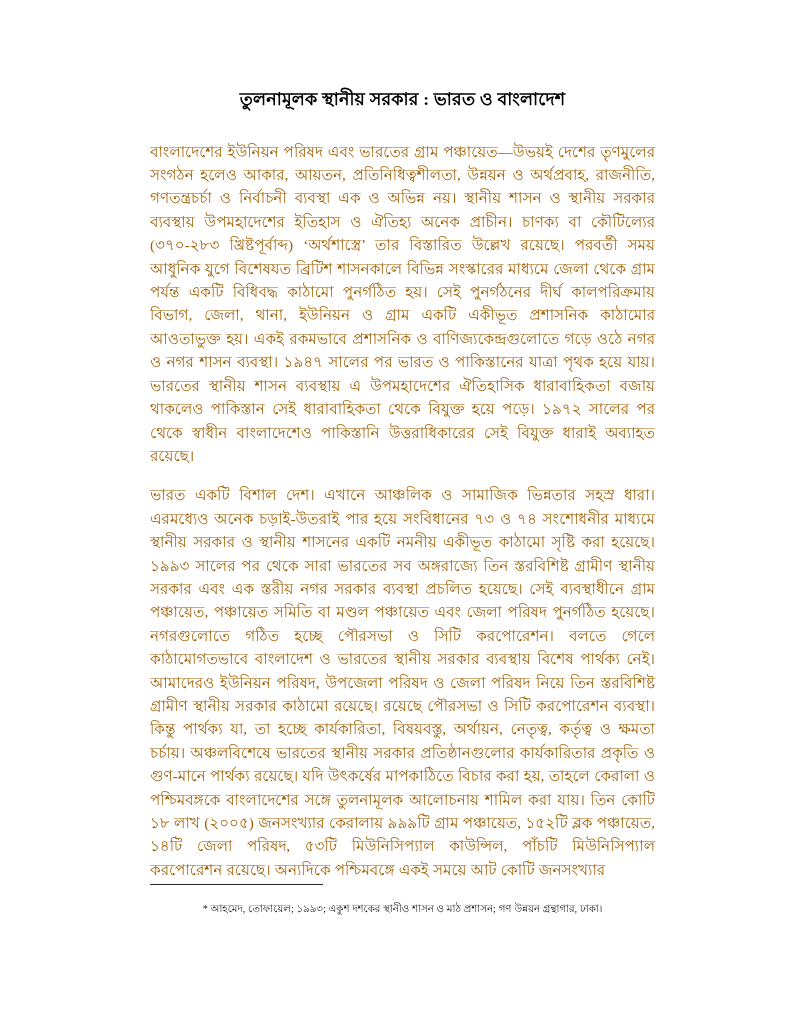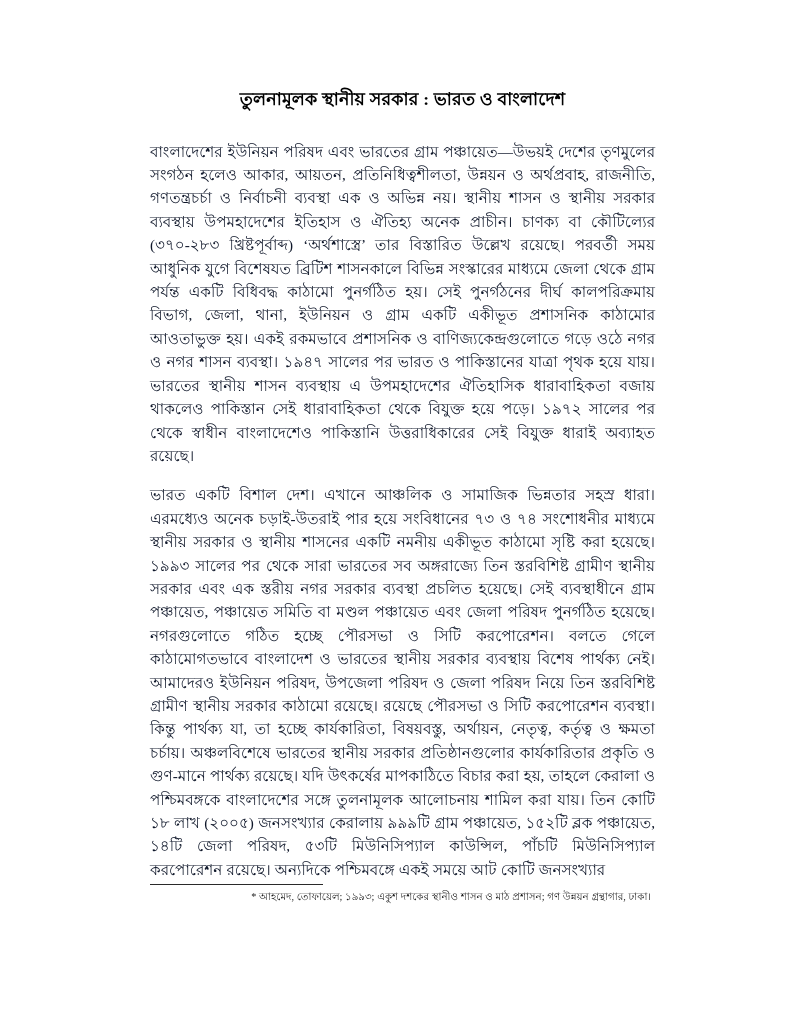--- a/index.html
+++ b/index.html
@@ -37,44 +37,44 @@
     line-height: 1.35;
     margin: 0 0 28px 0;
     color: #000000;
   }
   .para {
     margin: 0 0 16px 0;
     font-size: 15.2px;
     line-height: 23.4px;
     text-align: justify;
     text-justify: inter-word;
-    color: #0f172a;
+    color: #a16207;
     word-spacing: 0.4px;
   }
   .para:last-of-type {
     margin-bottom: 11px;
   }
   .footnote-zone {
     position: absolute;
     left: 150px;
     top: 884px;
     width: 505px;
   }
   .footnote-rule {
     width: 173px;
     height: 0;
     border-top: 1px solid #2a2a2a;
     margin: 0 0 4px 0;
   }
   .footnote {
-    margin: 4px;
+    margin: 16px;
     font-size: 10.2px;
     line-height: 15px;
     color: #1b1b1b;
-    text-align: right;
+    text-align: center;
     word-spacing: 0.2px;
   }
 </style>
 </head>
 <body>
 
 <div class="page">
 
   <div class="content">
 

